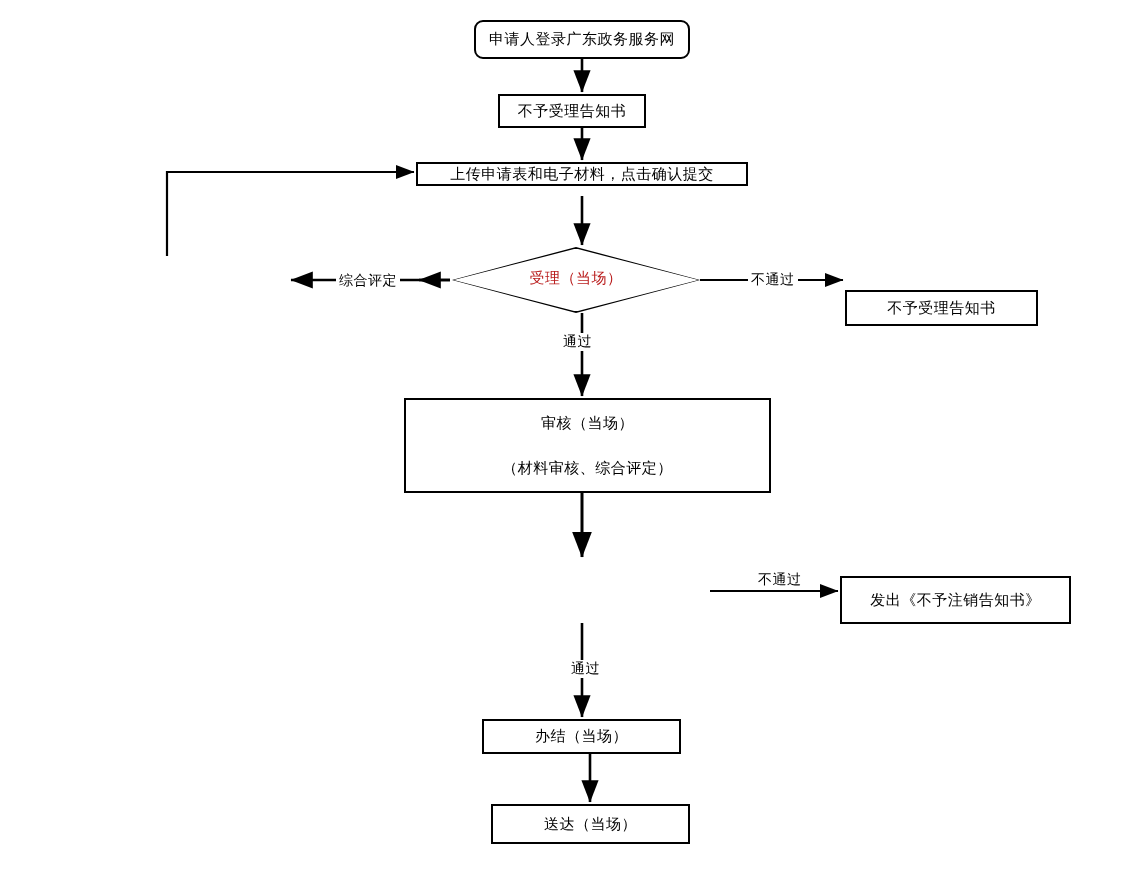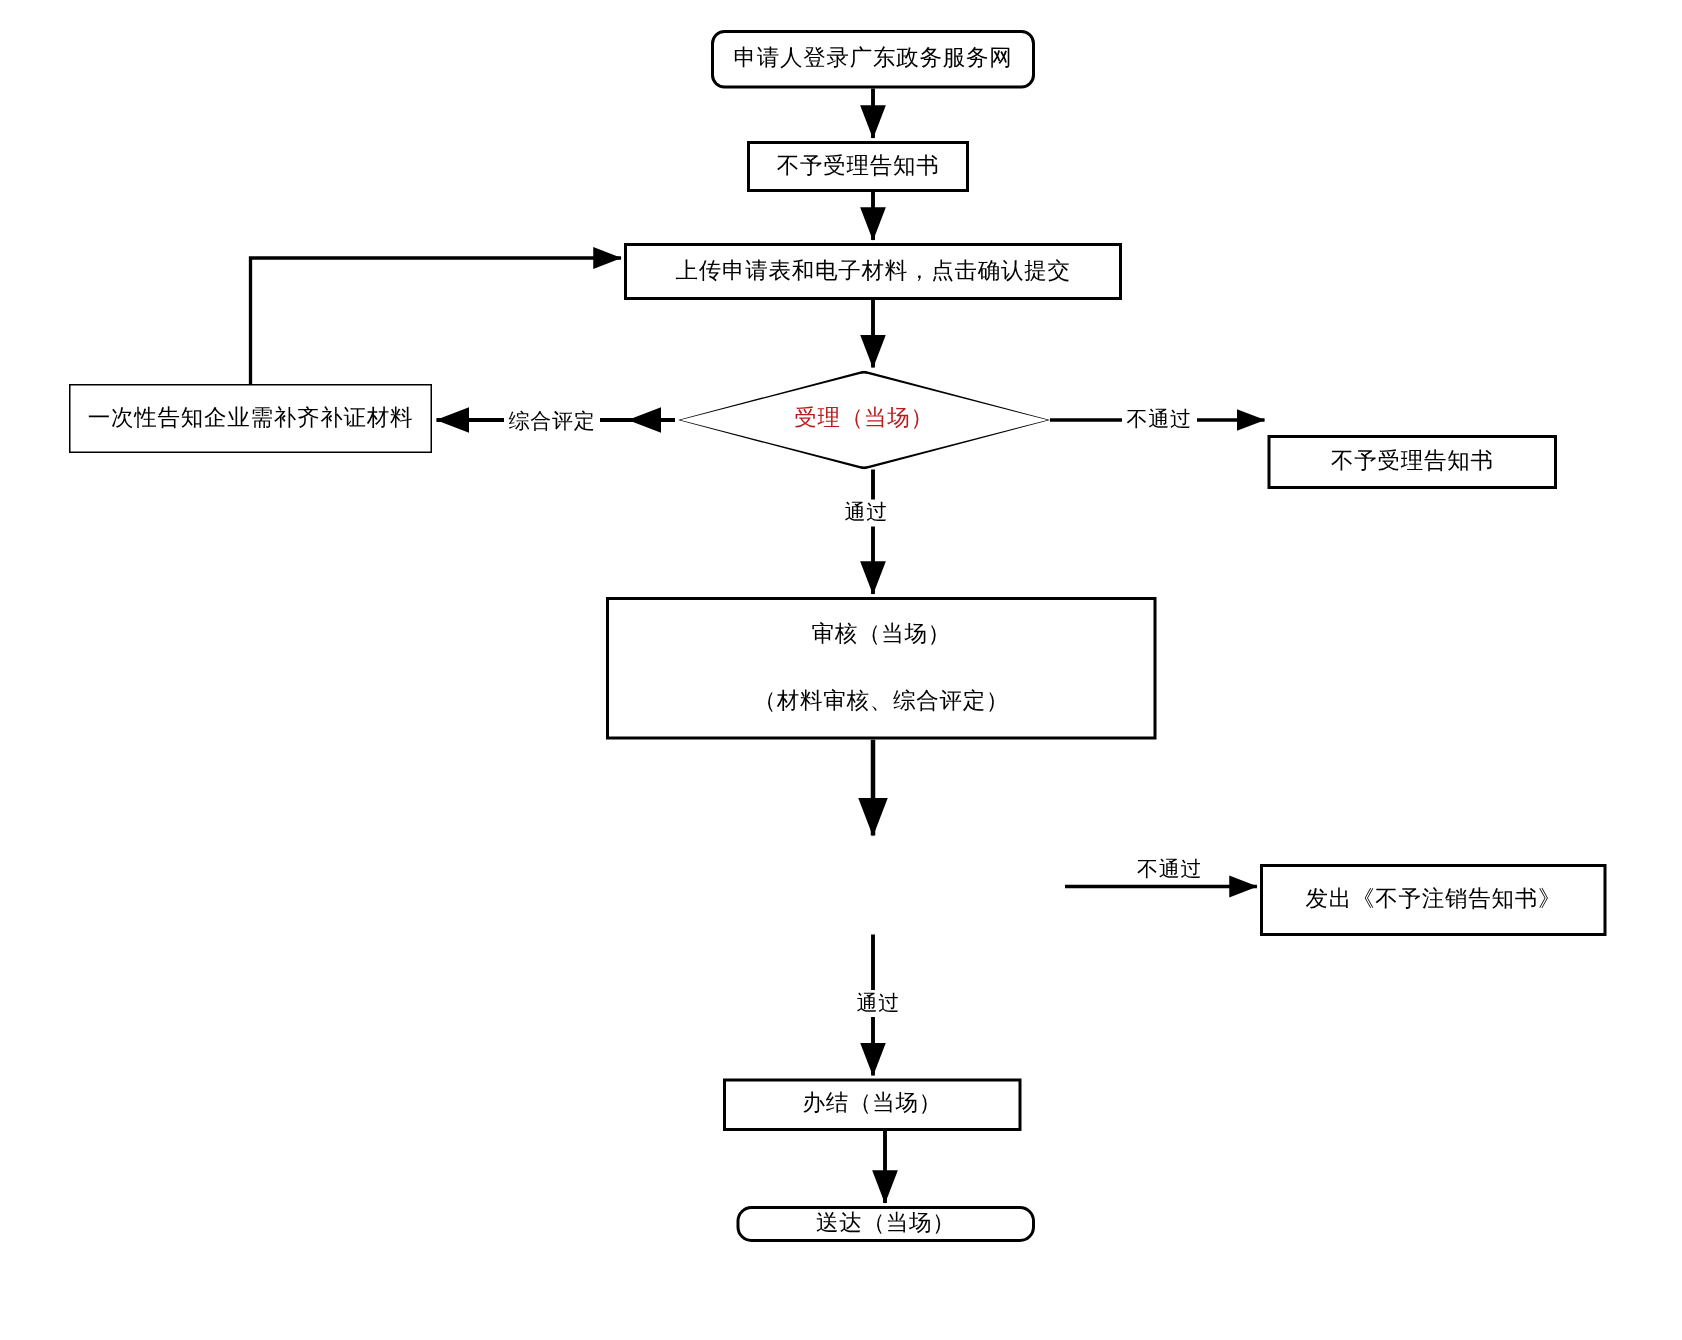--- a/index.html
+++ b/index.html
@@ -130,53 +130,50 @@
   </svg>
 
   <div class="node box rounded" style="left:474px; top:20px; width:216px; height:39px;">
     <span>申请人登录广东政务服务网</span>
   </div>
 
   <div class="node box" style="left:498px; top:94px; width:148px; height:34px;">
     <span>不予受理告知书</span>
   </div>
 
-  <div class="node box" style="left:416px; top:162px; width:332px; height:38px;">
+  <div class="node box" style="left:416px; top:162px; width:332px; height:24px;">
     <span>上传申请表和电子材料，点击确认提交</span>
   </div>
 
   <div class="diamond" style="left:452px; top:247px; width:248px; height:66px; padding:1.6px;">
     <div class="inner">
       <span class="dlabel">受理（当场）</span>
     </div>
   </div>
 
-  <div class="node box thin" style="left:46px; top:256px; width:242px; height:46px;">
-    <span>一次性告知企业需补齐补证材料</span>
-  </div>
 
   <div class="node box" style="left:845px; top:278px; width:193px; height:36px;margin-top:12px;">
     <span>不予受理告知书</span>
   </div>
 
   <div class="node box" style="left:404px; top:398px; width:367px; height:95px;">
     <span>审核（当场）</span>
     <span class="line2">（材料审核、综合评定）</span>
   </div>
 
 
   <div class="node box" style="left:840px; top:576px; width:231px; height:48px;">
     <span>发出《不予注销告知书》</span>
   </div>
 
   <div class="node box" style="left:482px; top:719px; width:199px; height:35px;">
     <span>办结（当场）</span>
   </div>
 
-  <div class="node box" style="left:491px; top:804px; width:199px; height:24px;border-radius:10px;">
+  <div class="node box" style="left:491px; top:804px; width:199px; height:40px;">
     <span>送达（当场）</span>
   </div>
 
   <div class="edge-label" style="left:336px; top:272px;">综合评定</div>
 
   <div class="edge-label" style="left:748px; top:271px;">不通过</div>
 
   <div class="edge-label" style="left:560px; top:333px;">通过</div>
 
   <div class="edge-label" style="left:755px; top:571px;">不通过</div>

